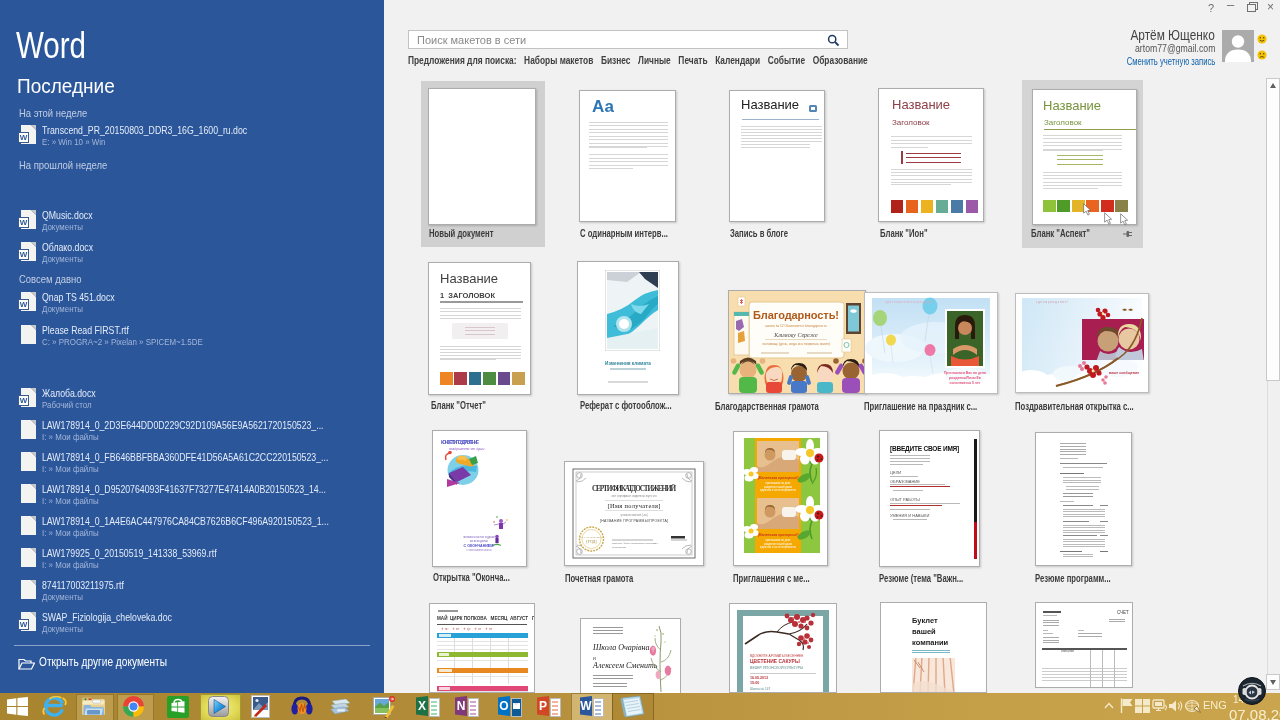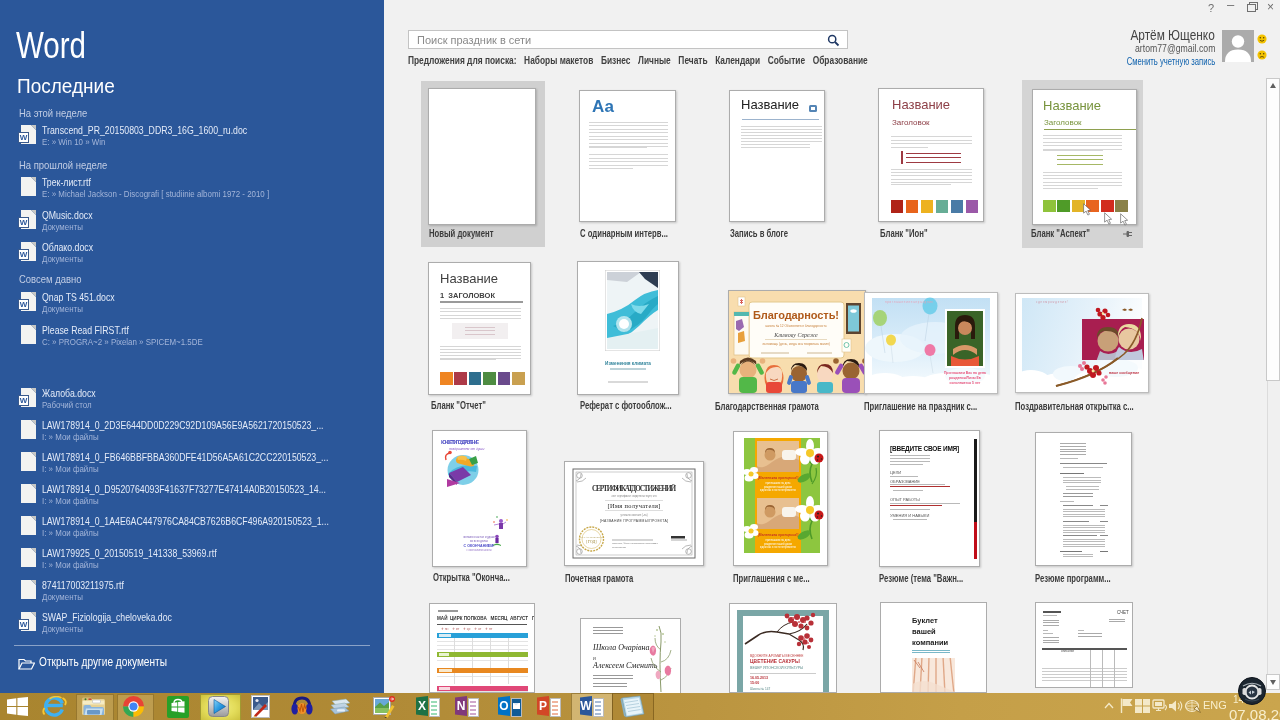--- a/index.html
+++ b/index.html
@@ -46,28 +46,20 @@
 <div class="entry" style="top:124px">
         <div class="ficon">
           <div class="fpage"></div>
           <div class="ffold"></div>
           <div class="wbadge">W</div>
         </div>
         <div class="etitle">Transcend_PR_20150803_DDR3_16G_1600_ru.doc</div>
         <div class="esub">E: » Win 10 » Win</div>
       </div>
 <div class="shead" style="top:159px">На прошлой неделе</div>
-<div class="entry" style="top:176px">
-        <div class="ficon">
-          <div class="fpage"></div>
-          <div class="ffold"></div>
-        </div>
-        <div class="etitle">Трек-лист.rtf</div>
-        <div class="esub">E: » Michael Jackson - Discografi [ studiinie albomi 1972 - 2010 ]</div>
-      </div>
 <div class="entry" style="top:209px">
         <div class="ficon">
           <div class="fpage"></div>
           <div class="ffold"></div>
           <div class="wbadge">W</div>
         </div>
         <div class="etitle">QMusic.docx</div>
         <div class="esub">Документы</div>
       </div>
 <div class="entry" style="top:241px">
@@ -172,21 +164,21 @@
 </div>
 <div id="main">
 <div class="winbtn" style="left:824px">?</div>
 <div class="winbtn" style="left:843px;top:-3px;font-size:13px">–</div>
 <div class="winbtn" style="left:863px;top:4px">
         <div style="width:7px;height:6px;border:1px solid #707070;background:#f1f1f1;position:absolute;left:2px;top:-2px"></div>
         <div style="width:7px;height:6px;border:1px solid #707070;background:#f1f1f1;position:absolute;left:0px;top:0px"></div>
       </div>
 <div class="winbtn" style="left:883px;font-size:12px;top:0px">×</div>
 <div id="searchbox">
-        <div class="ph">Поиск праздник в сети</div>
+        <div class="ph">Поиск макетов в сети</div>
 <svg style="position:absolute;right:7px;top:3px" width="13" height="13" viewBox="0 0 13 13">
           <circle cx="5.2" cy="5.2" r="3.6" fill="none" stroke="#1f3864" stroke-width="1.5"></circle>
           <line x1="8" y1="8" x2="11.5" y2="11.5" stroke="#1f3864" stroke-width="1.8"></line>
         </svg>
 </div>
 <div id="sugg"><span>Предложения для поиска:</span><span>Наборы макетов</span><span>Бизнес</span><span>Личные</span><span>Печать</span><span>Календари</span><span>Событие</span><span>Образование</span></div>
 <div class="acc1">Артём Ющенко</div>
 <div class="acc2">artom77@gmail.com</div>
 <div class="acc3">Сменить учетную запись</div>
 <div id="avatar"><svg width="32" height="32" viewBox="0 0 32 32">

